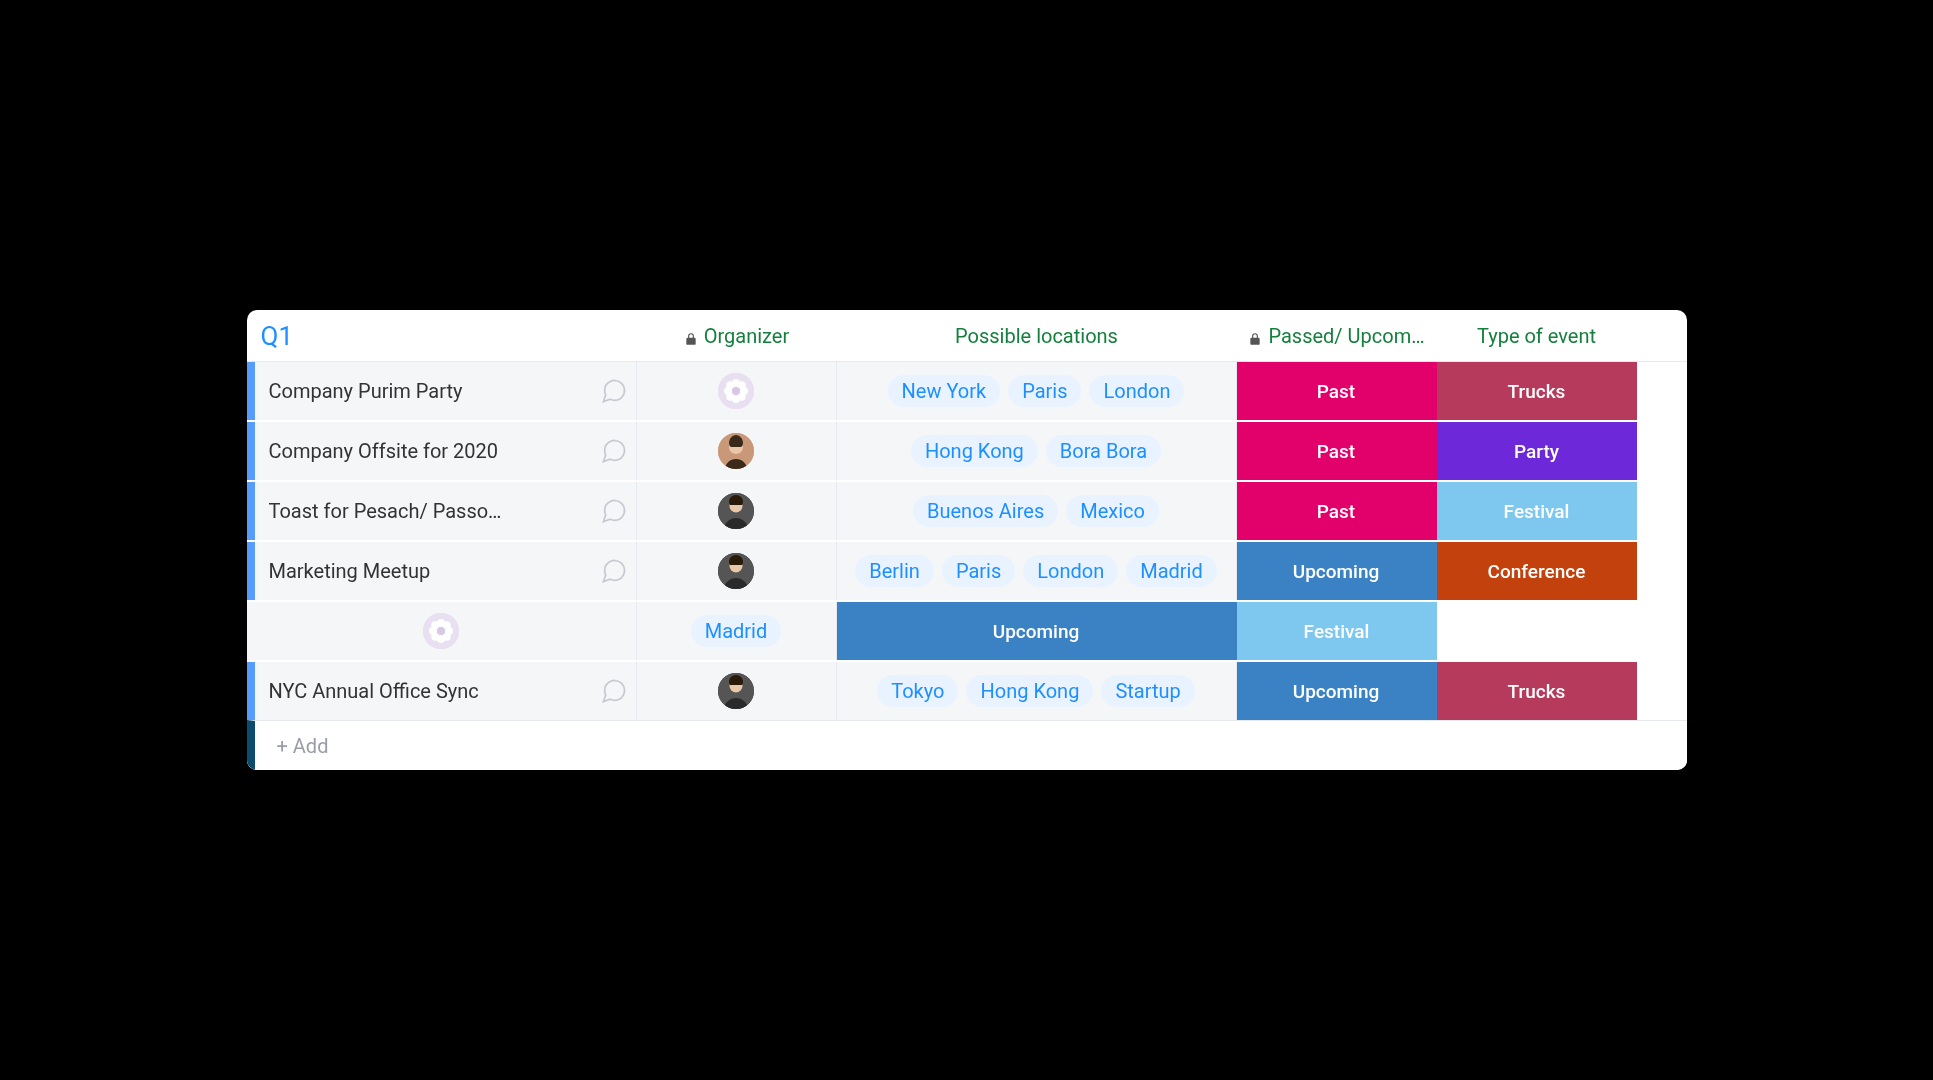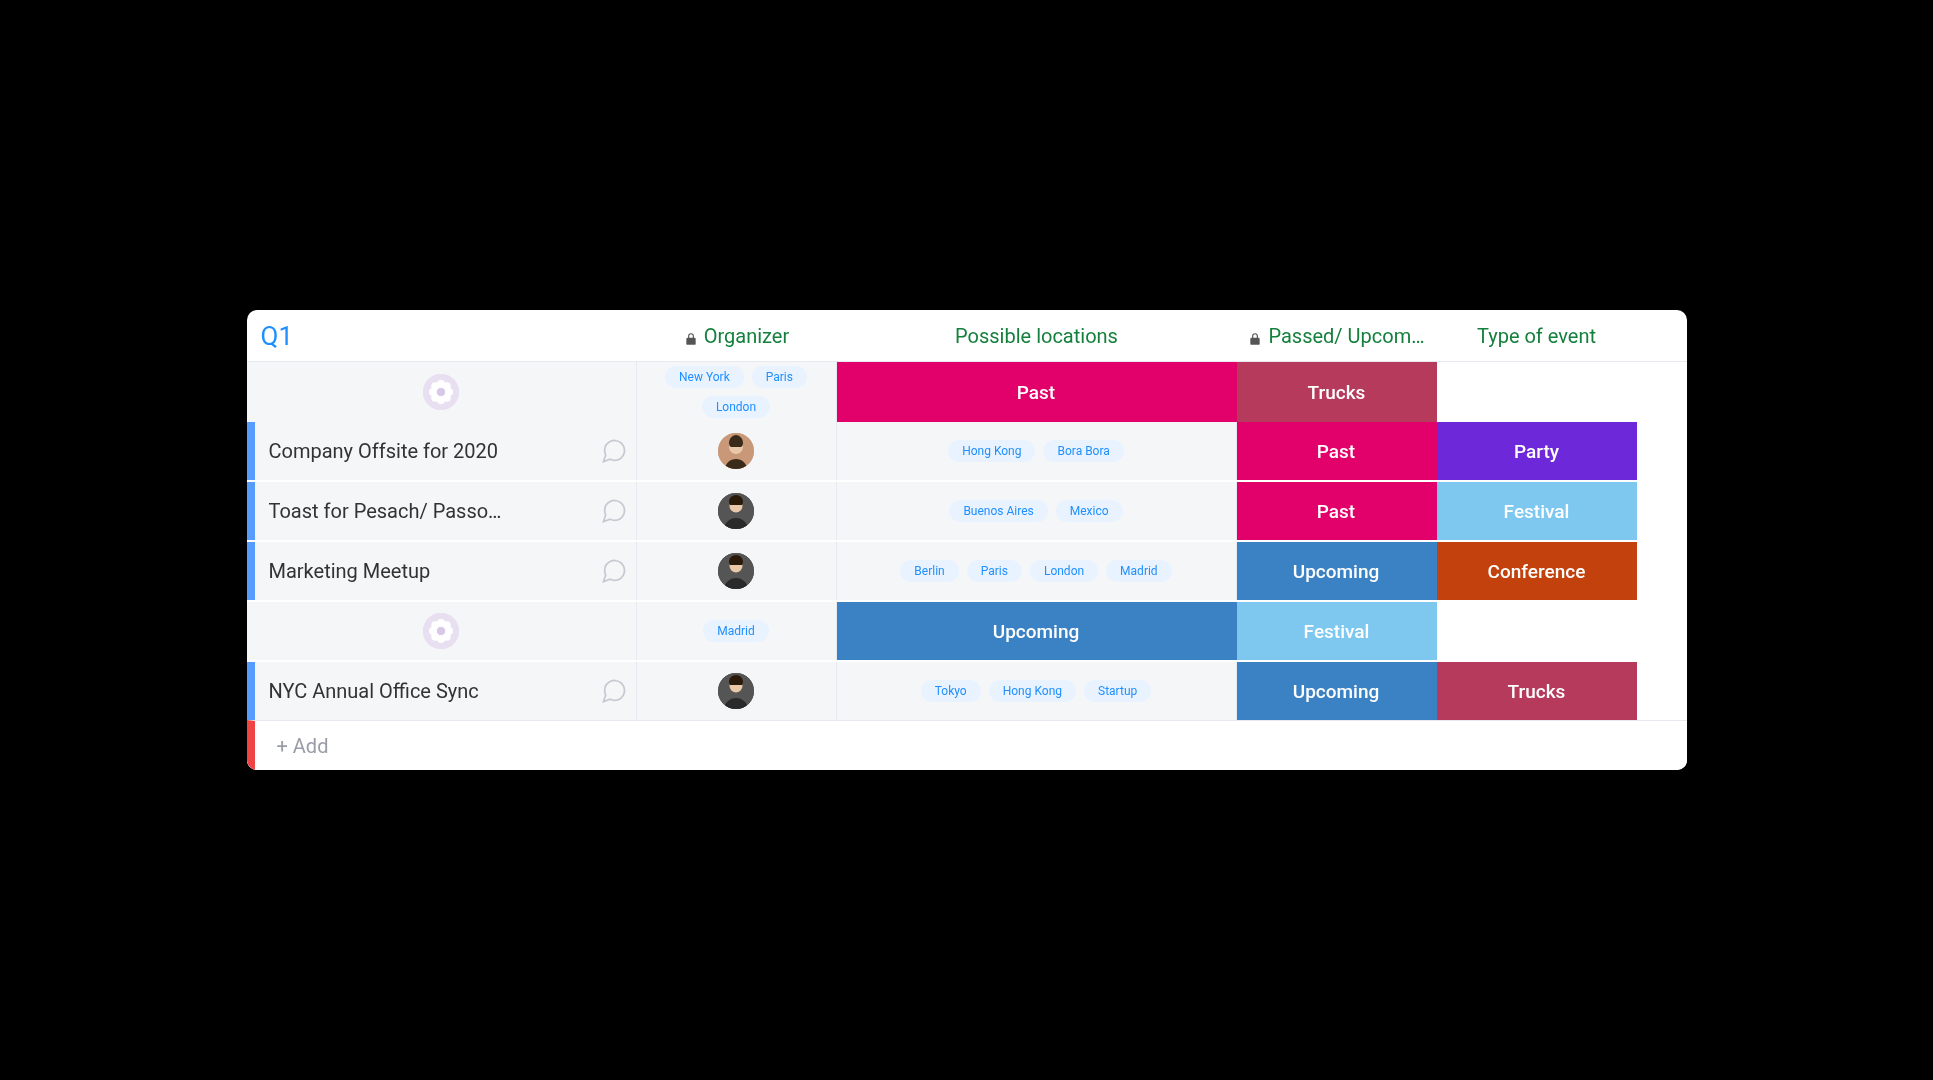--- a/index.html
+++ b/index.html
@@ -111,42 +111,42 @@
     display: flex;
     align-items: center;
     justify-content: center;
     gap: 8px;
     flex-wrap: wrap;
     padding: 4px 6px;
   }
   .loc-chip {
     background: #e9f3ff;
     color: #1f8fff;
-    font-size: 12px;
+    font-size: 20px;
     padding: 4px 14px;
     border-radius: 18px;
     white-space: nowrap;
   }
 
   .status-cell, .type-cell {
     display: flex;
     align-items: center;
     justify-content: center;
     color: #fff;
     font-size: 19px;
     font-weight: 500;
   }
   .status-cell { border-right: 1px solid rgba(255,255,255,.0); }
 
   
   .add-row {
     display: flex;
     align-items: center;
     height: 50px;
-    border-left: 8px solid #ef4444;
+    border-left: 8px solid #0c4a6e;
     padding-left: 22px;
     color: #9a9da7;
     font-size: 20px;
     background: #fff;
     border-top: 1px solid #e6e9ef;
   }
 </style>
 </head>
 <body>
 
@@ -173,20 +173,28 @@
       </span>
       <span>Passed/ Upcom…</span>
     </div>
     <div class="col-head">
       <span>Type of event</span>
     </div>
   </div>
 
   <div id="rows-container">
       <div class="row">
+        <div class="name-cell">
+          <div class="name-text">Company Purim Party</div>
+          <div class="chat-icon">
+            <svg viewBox="0 0 24 24">
+              <path d="M21 11.5a8.38 8.38 0 0 1-.9 3.8 8.5 8.5 0 0 1-7.6 4.7 8.38 8.38 0 0 1-3.8-.9L3 21l1.9-5.7a8.38 8.38 0 0 1-.9-3.8 8.5 8.5 0 0 1 4.7-7.6 8.38 8.38 0 0 1 3.8-.9h.5a8.48 8.48 0 0 1 8 8v.5z"></path>
+            </svg>
+          </div>
+        </div>
         <div class="org-cell">
           <div class="avatar flower">
             <svg viewBox="0 0 36 36">
               <circle cx="18" cy="18" r="18" fill="#e8dff0"></circle>
               <g fill="#fff">
                 <circle cx="18" cy="10" r="4"></circle>
                 <circle cx="18" cy="26" r="4"></circle>
                 <circle cx="10" cy="18" r="4"></circle>
                 <circle cx="26" cy="18" r="4"></circle>
                 <circle cx="12.3" cy="12.3" r="4"></circle>

